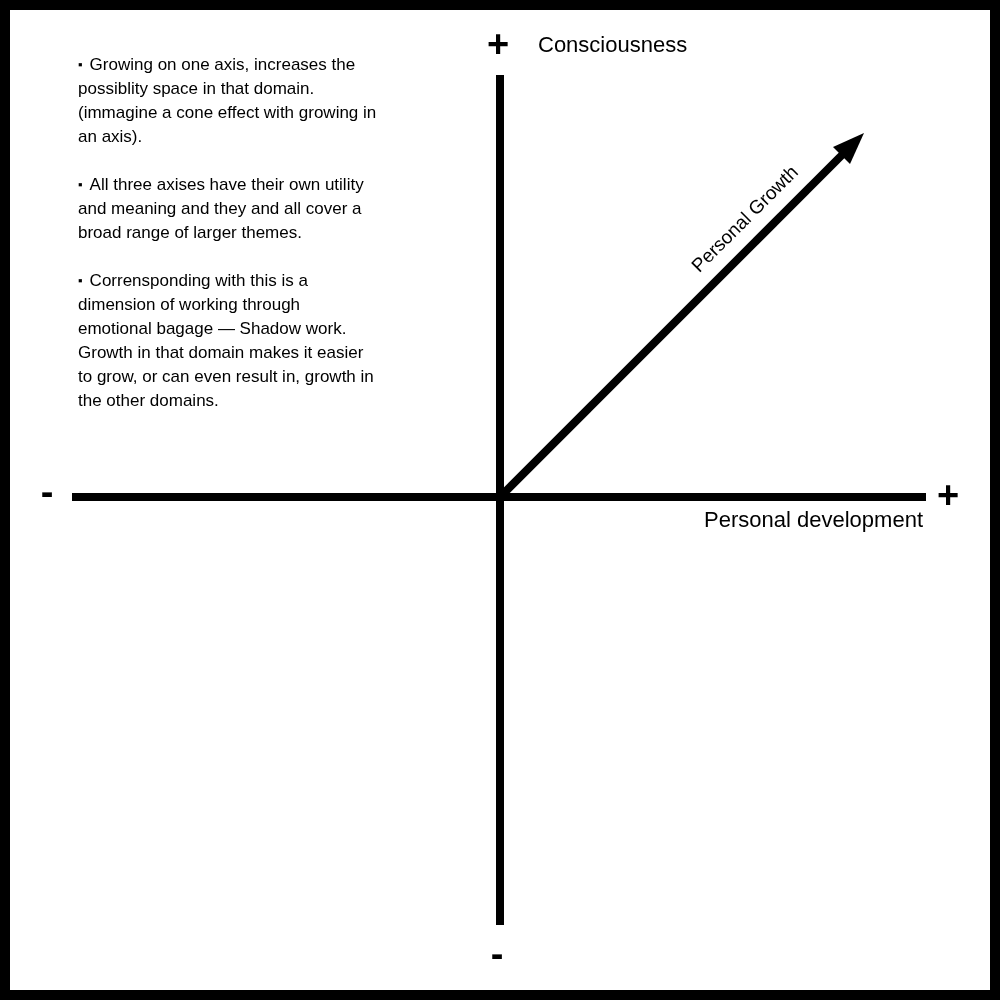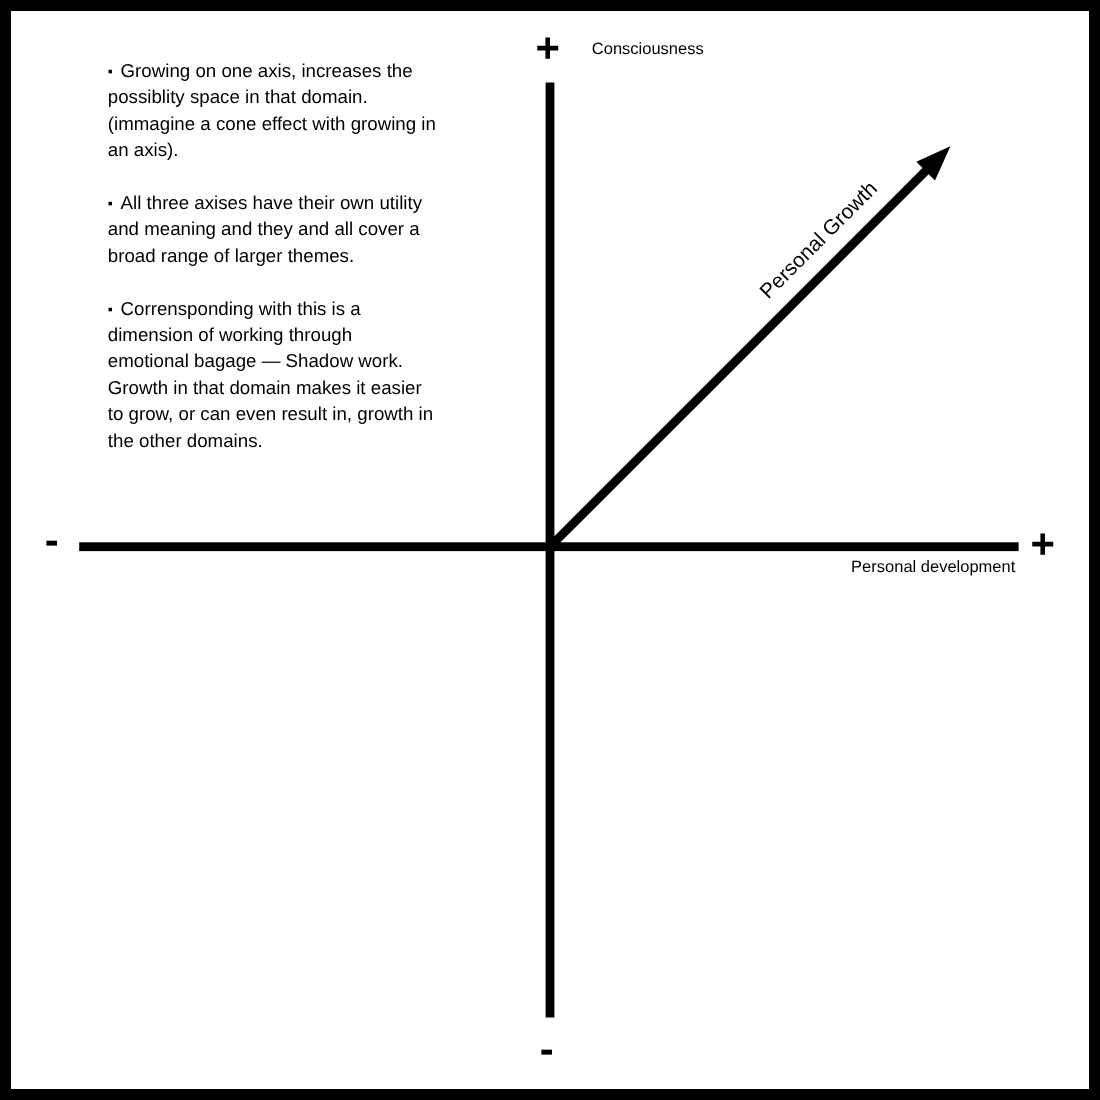--- a/index.html
+++ b/index.html
@@ -18,21 +18,20 @@
 
   
   .notes {
     position: absolute;
     left: 68px;
     top: 43px;
     width: 372px;
     font-size: 17px;
     line-height: 24px;
     color: #000000;
-    margin-left: 20px;
   }
   .notes p { margin: 0 0 24px 0; }
   .notes p:last-child { margin-bottom: 0; }
   .note-bullet { margin-right: 7px; font-size: 13px; vertical-align: 1px; }
   .note-text { white-space: pre-line; }
 
   
   .axis-line { position: absolute; background: #000000; }
   .v-axis { left: 486px; top: 65px; width: 8px; height: 850px; }
   .h-axis { left: 62px; top: 483px; width: 854px; height: 8px; }
@@ -45,21 +44,21 @@
     transform: translate(-50%, -50%);
     color: #000000;
   }
   .sign-plus-top    { left: 488px; top: 34px; }
   .sign-minus-left  { left: 37px;  top: 482px; }
   .sign-plus-right  { left: 938px; top: 485px; }
   .sign-minus-bottom{ left: 487px; top: 944px; }
 
   .axis-label {
     position: absolute;
-    font-size: 15px;
+    font-size: 22px;
     line-height: 1.2;
     white-space: nowrap;
     color: #000000;
   }
   .label-consciousness { left: 528px; top: 35px; transform: translateY(-50%); }
   .label-personal-dev  { right: 67px; top: 497px; text-align: center; }
 
   
   .arrow-svg {
     position: absolute;

